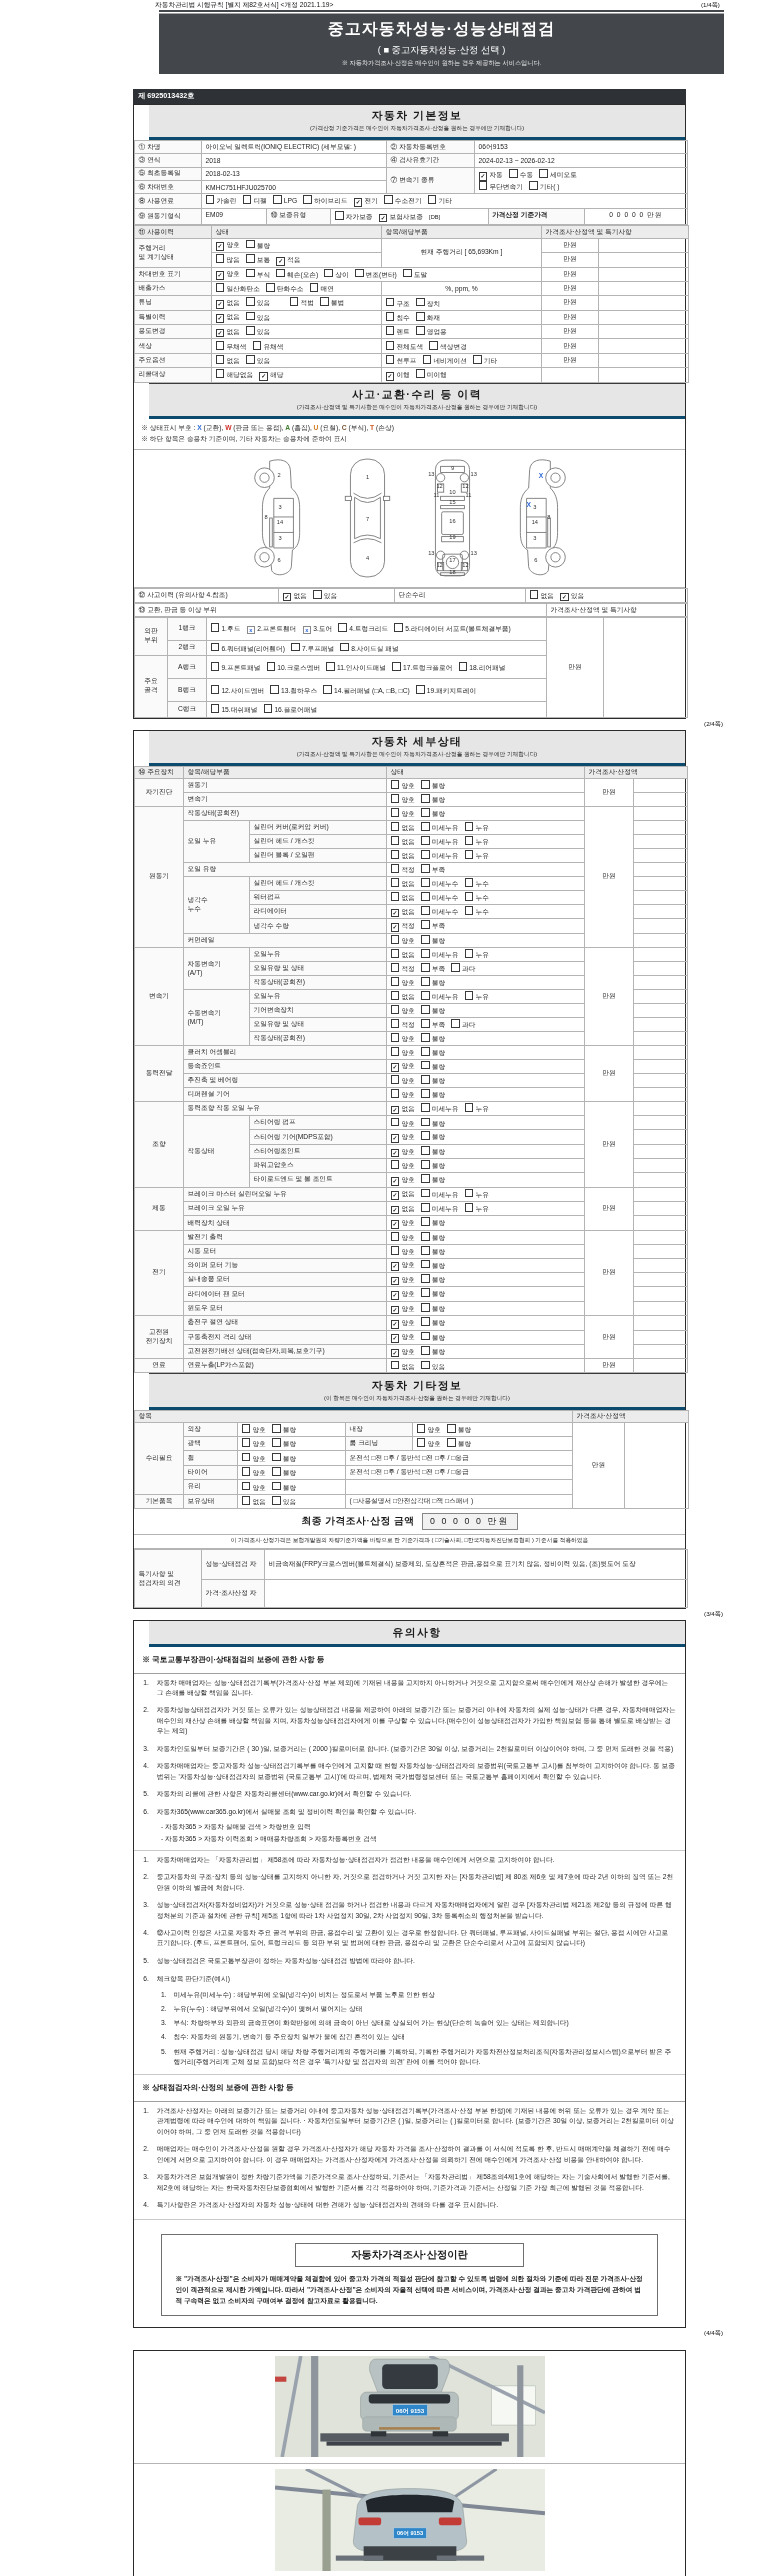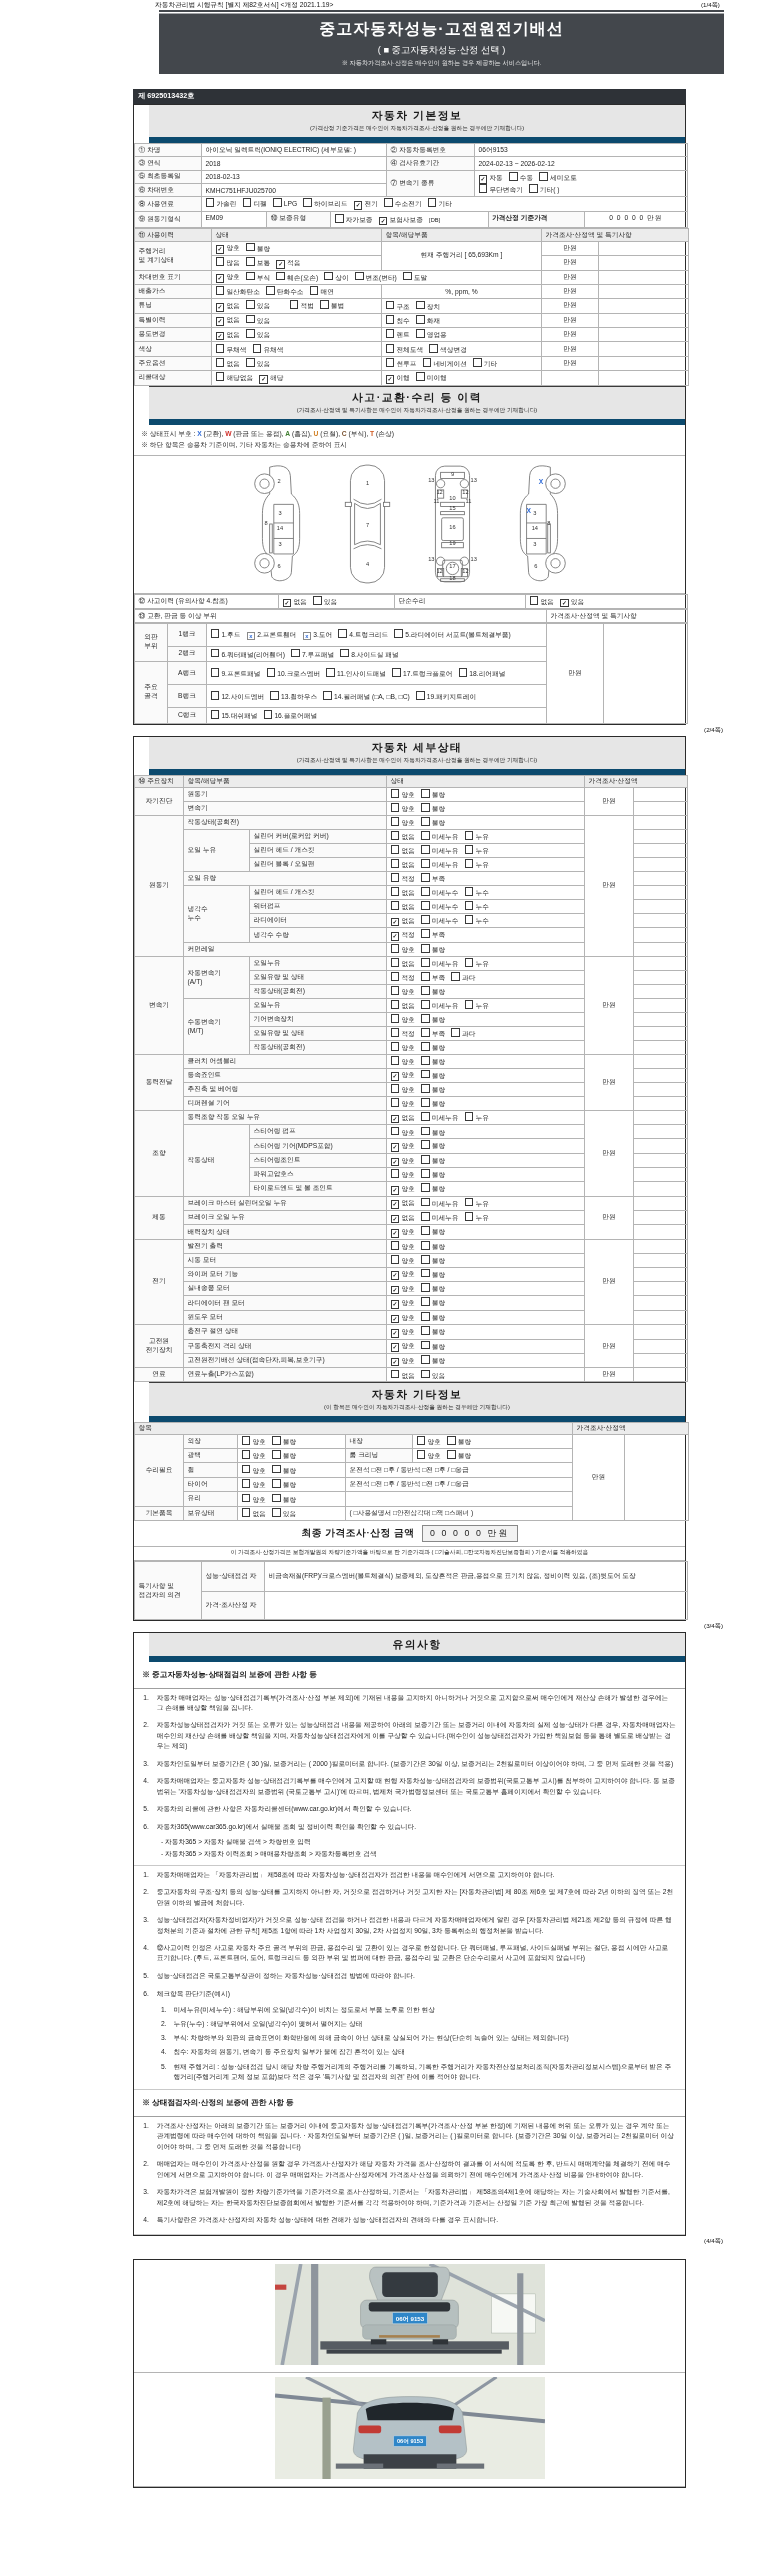--- a/index.html
+++ b/index.html
@@ -6,21 +6,21 @@
   .page{position:relative;width:773px;height:2576px;background:#fff;font-family:"Liberation Sans",sans-serif;color:#1c1c1c;overflow:hidden;}
   .doc{position:relative;margin-left:133px;width:553px;}
   .formrule{position:absolute;top:1px;left:155px;font-size:6.7px;color:#111;}
   .pm-top{position:absolute;top:1px;left:701px;font-size:6.2px;color:#111;}
   .titlebox{position:relative;margin-left:26px;width:565px;background:#43474c;color:#fff;text-align:center;padding:7.2px 0 6.2px;margin-top:10.3px;border-top:2.1px solid #43474c;box-shadow:inset 0 1.5px 0 #fff;}
   .titlebox .t1{font-size:16px;font-weight:bold;letter-spacing:1px;}
   .titlebox .t2{font-size:9.3px;margin-top:3.1px;}
   .titlebox .t3{font-size:6.2px;color:#e8e8e8;margin-top:2.6px;}
   .docno{margin-top:15px;background:#2e3237;color:#fff;font-size:7.2px;font-weight:bold;padding:2.1px 5.2px;width:543px;}
   .obox{border:1.5px solid #2b2b2b;background:#fff;}
-  .sechead{background:#e6e6e6;border-bottom:6px solid #0c4a6e;text-align:center;padding:4.6px 0 3.6px;margin-left:15px;}
+  .sechead{background:#e6e6e6;border-bottom:3px solid #0c4a6e;text-align:center;padding:4.6px 0 3.6px;margin-left:15px;}
   .sechead .h{font-size:10.8px;font-weight:bold;letter-spacing:1.5px;}
   .sechead .s{font-size:5.7px;color:#222;margin-top:2.1px;}
   table{border-collapse:collapse;width:100%;table-layout:fixed;}
   td,th{border:0.5px solid #b4b4b4;font-size:6.7px;padding:1px 3.6px;vertical-align:middle;word-break:keep-all;}
   .lab{background:#fafafa;}
   .hd{background:#ececec;}
   .cen{text-align:center;}
   .cb{display:inline-block;width:6.7px;height:6.7px;border:1px solid #3a3a3a;background:#fff;margin-right:2.1px;vertical-align:-1px;text-align:center;line-height:6.2px;font-size:5.7px;font-weight:bold;color:#111;}
   .cb.on::after{content:"✓";}
   .cb.bx{border-color:#8a8a8a;color:#2f6bd8;}
@@ -58,21 +58,21 @@
 </head>
 <body>
 
 <div class="page">
   <div class="formrule">자동차관리법 시행규칙 [별지 제82호서식] &lt;개정 2021.1.19&gt;</div>
   <div class="pm-top">(1/4쪽)</div>
 
   <div class="doc">
 
     <div class="titlebox">
-      <div class="t1">중고자동차성능·고전원전기배선</div>
+      <div class="t1">중고자동차성능·성능상태점검</div>
       <div class="t2">( ■ 중고자동차성능·산정 선택 )</div>
       <div class="t3">※ 자동차가격조사·산정은 매수인이 원하는 경우 제공하는 서비스입니다.</div>
     </div>
     <div class="docno">제 6925013432호</div>
 
     <div class="obox">
       <div class="sechead">
         <div class="h">자동차 기본정보</div>
         <div class="s">(가격산정 기준가격은 매수인이 자동차가격조사·산정을 원하는 경우에만 기재합니다)</div>
       </div>
@@ -724,21 +724,21 @@
       </tbody>
         </table>
     </div>
     <div class="pagemark">(3/4쪽)</div>
 
     <div class="obox">
       <div class="sechead">
         <div class="h">유의사항</div>
       </div>
       <div id="notices">
-          <div class="nhead">※ 중고자동차성능·상태점검의 보증에 관한 사항 등</div>
+          <div class="nhead">※ 국토교통부장관이·상태점검의 보증에 관한 사항 등</div>
           <div class="nitem">
             <span class="nn">1.</span>
             <span>자동차 매매업자는 성능·상태점검기록부(가격조사·산정 부분 제외)에 기재된 내용을 고지하지 아니하거나 거짓으로 고지함으로써 매수인에게 재산상 손해가 발생한 경우에는 그 손해를 배상할 책임을 집니다.</span>
           </div>
           <div class="nitem">
             <span class="nn">2.</span>
             <span>자동차성능상태점검자가 거짓 또는 오류가 있는 성능상태점검 내용을 제공하여 아래의 보증기간 또는 보증거리 이내에 자동차의 실제 성능·상태가 다른 경우, 자동차매매업자는 매수인의 재산상 손해를 배상할 책임을 지며, 자동차성능상태점검자에게 이를 구상할 수 있습니다.(매수인이 성능상태점검자가 가입한 책임보험 등을 통해 별도로 배상받는 경우는 제외)</span>
           </div>
           <div class="nitem">
             <span class="nn">3.</span>
@@ -816,20 +816,24 @@
           <div class="nitem">
             <span class="nn">3.</span>
             <span>자동차가격은 보험개발원이 정한 차량기준가액을 기준가격으로 조사·산정하되, 기준서는 「자동차관리법」 제58조의4제1호에 해당하는 자는 기술사회에서 발행한 기준서를, 제2호에 해당하는 자는 한국자동차진단보증협회에서 발행한 기준서를 각각 적용하여야 하며, 기준가격과 기준서는 산정일 기준 가장 최근에 발행된 것을 적용합니다.</span>
           </div>
           <div class="nitem">
             <span class="nn">4.</span>
             <span>특기사항란은 가격조사·산정자의 자동차 성능·상태에 대한 견해가 성능·상태점검자의 견해와 다를 경우 표시합니다.</span>
           </div>
           <div style="border-top: 0.5px solid rgb(201, 201, 201); margin: 5.2px 0px 0px;"></div>
         </div>
+      <div class="defbox">
+        <div class="dtit">자동차가격조사·산정이란</div>
+        <div class="dtxt">※ "가격조사·산정"은 소비자가 매매계약을 체결함에 있어 중고차 가격의 적절성 판단에 참고할 수 있도록 법령에 의한 절차와 기준에 따라 전문 가격조사·산정인이 객관적으로 제시한 가액입니다. 따라서 "가격조사·산정"은 소비자의 자율적 선택에 따른 서비스이며, 가격조사·산정 결과는 중고차 가격판단에 관하여 법적 구속력은 없고 소비자의 구매여부 결정에 참고자료로 활용됩니다.</div>
+      </div>
     </div>
     <div class="pagemark">(4/4쪽)</div>
 
     <div class="obox" style="margin-top:11.3px">
       <div class="photocell">
         <svg width="270" height="101" viewBox="0 0 524 196">
           <rect width="524" height="196" fill="#dfe3da"></rect>
           <rect x="420" y="58" width="86" height="76" fill="#f6f8f4" stroke="#aab3a8"></rect>
           <rect x="0" y="40" width="22" height="10" fill="#c4453f"></rect>
           <path d="M50,0 L14,196" stroke="#9aa3ad" stroke-width="7"></path>

